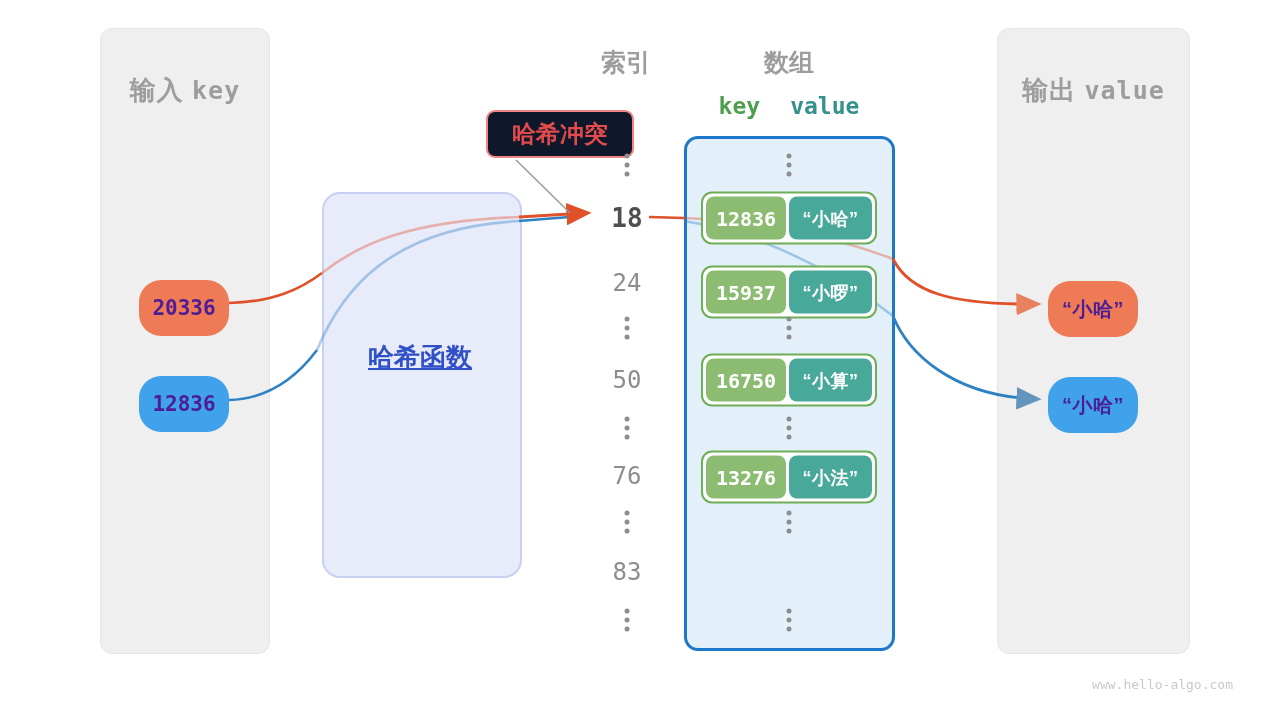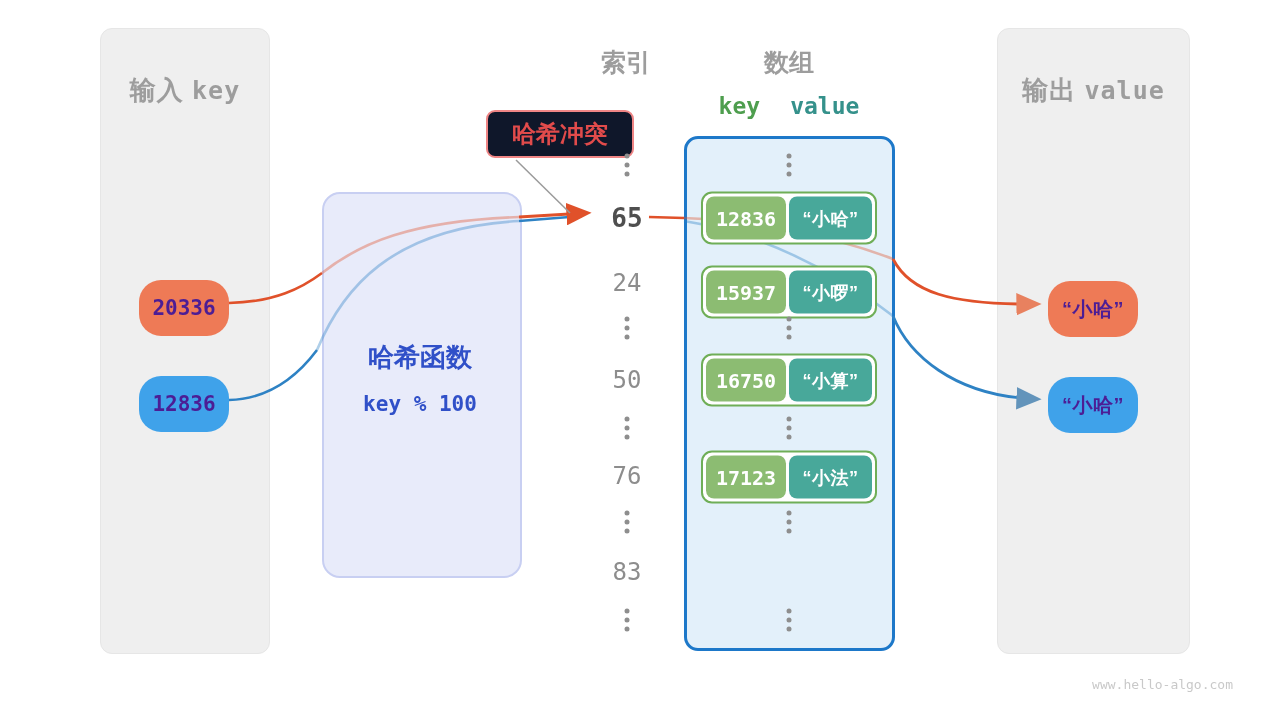--- a/index.html
+++ b/index.html
@@ -19,21 +19,21 @@
               text-align:center;transform:translateX(-50%);white-space:nowrap;}
   .kv-header{position:absolute;left:789px;top:93px;transform:translateX(-50%);
              display:flex;gap:30px;font-size:23px;font-weight:bold;white-space:nowrap;}
   .kv-key{color:#4e9e4e;}
   .kv-value{color:#35918b;}
 
   
   .hash-box{position:absolute;left:322px;top:192px;width:196px;height:382px;
             background:#e8ebfa;border:2px solid #c8cff2;border-radius:18px;}
   .hash-title{position:absolute;left:0;top:148px;width:100%;text-align:center;
-              font-size:26px;font-weight:bold;color:#3050c8;}
+              font-size:26px;font-weight:bold;color:#3050c8;text-decoration:underline;}
   .hash-formula{position:absolute;left:0;top:196px;width:100%;text-align:center;
                 font-size:21px;font-weight:bold;color:#3050c8;}
 
   
   .collision{position:absolute;left:442px;top:110px;width:148px;height:48px;
              background:#0f172a;border:2px solid #ef8585;border-radius:9px;
              display:flex;align-items:center;justify-content:center;
              font-size:24px;font-weight:bold;color:#e14b4b;box-sizing:border-box;margin-left:44px;}
 
   
@@ -122,33 +122,32 @@
   </svg>
 
   <div class="col-header z3" style="left:626px;top:46px;">索引</div>
   <div class="col-header z3" style="left:789px;top:46px;">数组</div>
   <div class="kv-header mono z3">
     <span class="kv-key">key</span>
     <span class="kv-value">value</span>
   </div>
 
   <div class="hash-title abs z3" style="left:322px;top:340px;width:196px;text-align:center;position:absolute;">哈希函数</div>
-  <div class="hash-formula abs mono z3" style="left:322px;top:392px;width:196px;text-align:center;position:absolute;">key % 100</div>
 
   <div class="collision z3">哈希冲突</div>
 
   <div class="chip chip-orange mono z3" style="left:139px;top:280px;">20336</div>
   <div class="chip chip-blue mono z3" style="left:139px;top:376px;">12836</div>
 
   <div class="dots z3" style="left:627px;top:165px;">
       <i></i>
       <i></i>
       <i></i>
     </div>
-  <div class="idx bold mono z3" style="top:218px;">65</div>
+  <div class="idx bold mono z3" style="top:218px;">18</div>
   <div class="idx mono z3" style="top:283px;">24</div>
   <div class="dots z3" style="left:627px;top:328px;">
       <i></i>
       <i></i>
       <i></i>
     </div>
   <div class="idx mono z3" style="top:380px;">50</div>
   <div class="dots z3" style="left:627px;top:428px;">
       <i></i>
       <i></i>
@@ -193,21 +192,21 @@
     <span class="v">“小算”</span>
   </div>
 
   <div class="dots z3" style="left:789px;top:428px;">
       <i></i>
       <i></i>
       <i></i>
     </div>
 
   <div class="pair z3" style="top:477px;">
-    <span class="k mono">17123</span>
+    <span class="k mono">13276</span>
     <span class="v">“小法”</span>
   </div>
 
   <div class="dots z3" style="left:789px;top:522px;">
       <i></i>
       <i></i>
       <i></i>
     </div>
 
 

